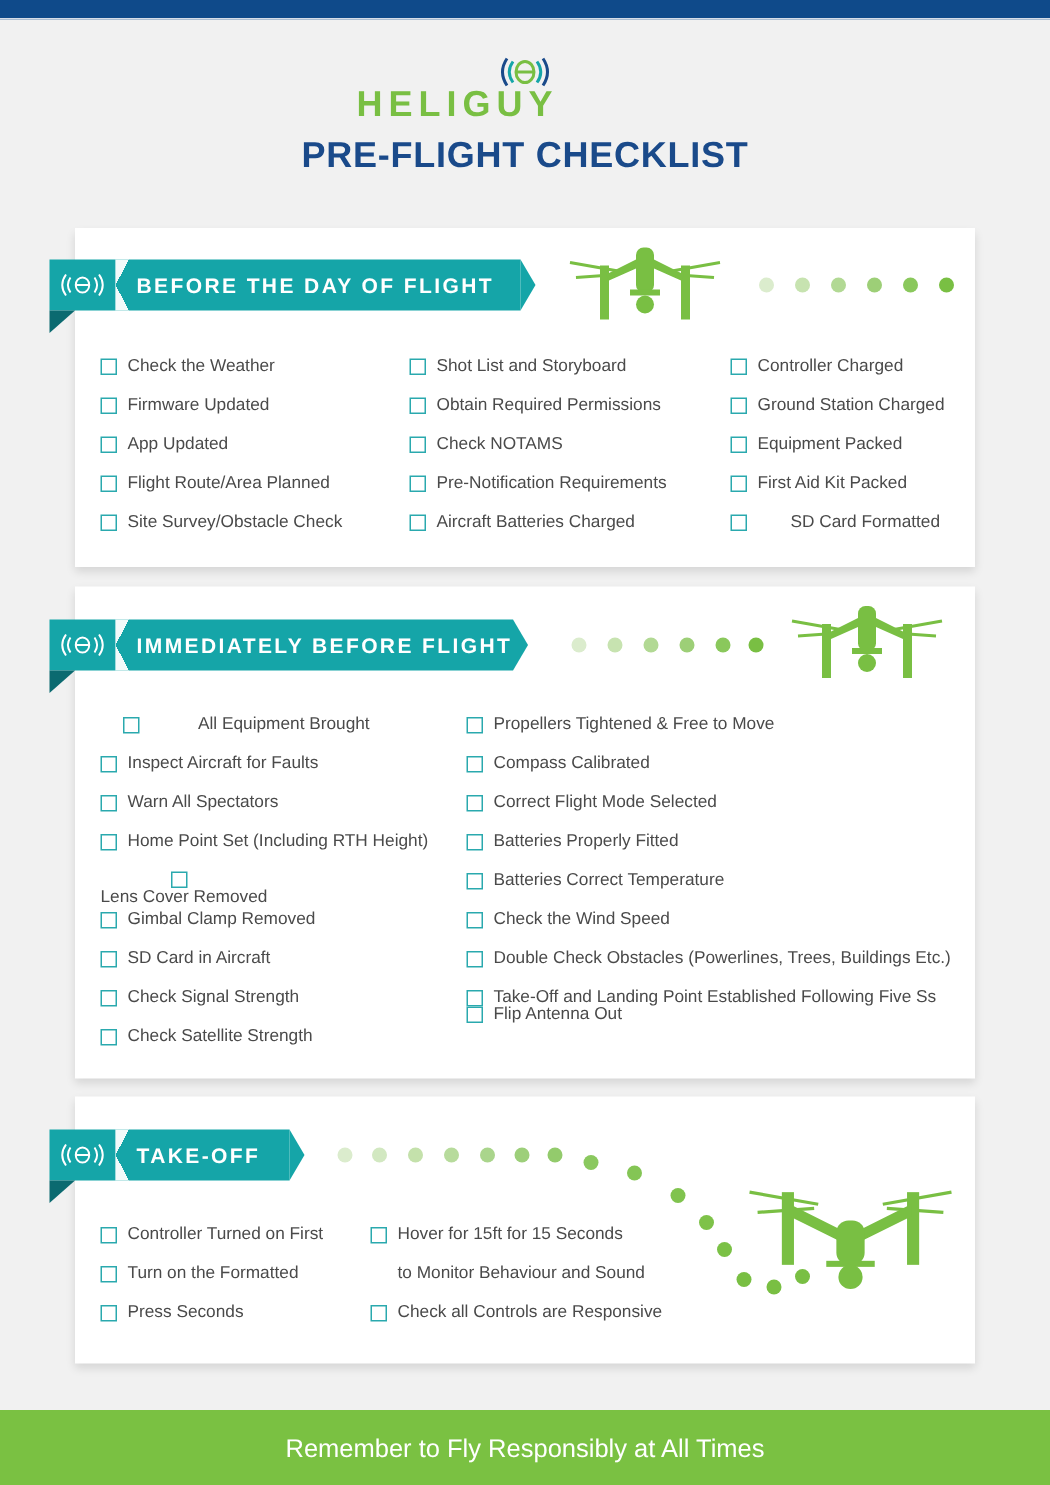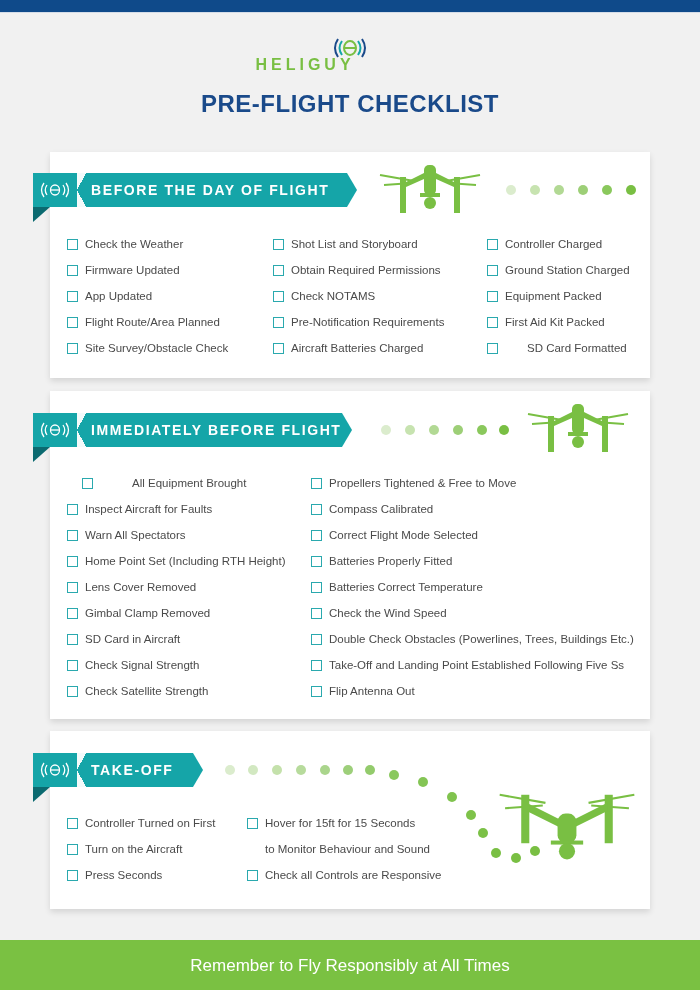--- a/index.html
+++ b/index.html
@@ -1,21 +1,21 @@
 <!DOCTYPE html>
 <html><head>
 <meta charset="utf-8">
 <style>
   * { box-sizing: border-box; margin: 0; padding: 0; }
   html, body { width: 700px; height: 990px; overflow: hidden; }
   body { background: #f1f1f1; font-family: "Liberation Sans", "DejaVu Sans", sans-serif; position: relative; }
   .topbar { position: absolute; left: 0; top: 0; width: 700px; height: 13px; background: #0f4a8a; border-bottom: 1px solid #d5dde8; }
   .logo { position: absolute; left: 0; top: 36px; width: 700px; text-align: center; }
   .logo-icon { display: block; margin: 0 auto; width: 40px; height: 24px; }
-  .brand { position: absolute; top: 56px; left: 0; width: 610px; text-align: center; color: #79bf43; font-size: 16px; font-weight: bold; letter-spacing: 4px; }
+  .brand { position: absolute; top: 56px; left: 0; width: 610px; text-align: center; color: #79bf43; font-size: 24px; font-weight: bold; letter-spacing: 4px; }
   .title { position: absolute; top: 90px; left: 0; width: 700px; text-align: center; color: #1a4a8a; font-size: 24px; font-weight: bold; letter-spacing: 0.5px; }
 
   .card { position: absolute; left: 50px; width: 600px; background: #fff; box-shadow: 0 3px 6px rgba(0,0,0,0.12); }
   .banner { position: absolute; left: 33px; height: 34px; }
   .banner-icon-box { position: absolute; left: 0; top: 0; width: 44px; height: 34px; background: #15a5a8; }
   .banner-icon-box svg { position: absolute; left: 6px; top: 9px; }
   .banner-fold { position: absolute; left: 0; top: 34px; width: 0; height: 0; border-top: 15px solid #0b6a70; border-left: 17px solid transparent; transform: scaleX(-1); }
   .banner-main { position: absolute; left: 44px; top: 0; height: 34px; background: #15a5a8; color: #fff; font-size: 14px; font-weight: bold; letter-spacing: 1.6px; line-height: 34px; padding-left: 14px; }
   .banner-main::before { content: ""; position: absolute; left: 0; top: 0; width: 9px; height: 34px; background: linear-gradient(to bottom right, #fff 0 50%, transparent 50%) top/100% 50% no-repeat, linear-gradient(to top right, #fff 0 50%, transparent 50%) bottom/100% 50% no-repeat; opacity: 0.95; }
   .banner-tip { position: absolute; top: 0; width: 0; height: 0; border-top: 17px solid transparent; border-bottom: 17px solid transparent; border-left: 10px solid #15a5a8; }
@@ -195,21 +195,21 @@
     <span>Inspect Aircraft for Faults</span>
   </div>
 <div class="item" style="left:67px;top:529px;">
     <span class="cb"></span>
     <span>Warn All Spectators</span>
   </div>
 <div class="item" style="left:67px;top:555px;">
     <span class="cb"></span>
     <span>Home Point Set (Including RTH Height)</span>
   </div>
-<div class="item" style="left:67px;top:581px;">
+<div class="item" style="left:67px;top:581px;flex-direction:column;">
     <span class="cb"></span>
     <span>Lens Cover Removed</span>
   </div>
 <div class="item" style="left:67px;top:607px;">
     <span class="cb"></span>
     <span>Gimbal Clamp Removed</span>
   </div>
 <div class="item" style="left:67px;top:633px;">
     <span class="cb"></span>
     <span>SD Card in Aircraft</span>
@@ -248,21 +248,21 @@
     <span>Check the Wind Speed</span>
   </div>
 <div class="item" style="left:311px;top:633px;">
     <span class="cb"></span>
     <span>Double Check Obstacles (Powerlines, Trees, Buildings Etc.)</span>
   </div>
 <div class="item" style="left:311px;top:659px;">
     <span class="cb"></span>
     <span>Take-Off and Landing Point Established Following Five Ss</span>
   </div>
-<div class="item" style="left:311px;top:685px;">
+<div class="item" style="left:311px;top:670px;">
     <span class="cb"></span>
     <span>Flip Antenna Out</span>
   </div>
 
 <div class="card" style="top:731px;height:178px;"></div>
 <div class="banner" style="top:753px;">
   <div class="banner-icon-box">
     <svg width="32" height="16" viewBox="0 0 32 16">
       <path d="M5 1 Q0 8 5 15" stroke="#fff" stroke-width="1.3" fill="none"></path>
       <path d="M8 3 Q4.5 8 8 13" stroke="#fff" stroke-width="1.3" fill="none"></path>
@@ -307,21 +307,21 @@
     <circle cx="52" cy="54" r="6" stroke="none"></circle>
   </g>
 </svg>
 
 <div class="item" style="left:67px;top:817px;">
     <span class="cb"></span>
     <span>Controller Turned on First</span>
   </div>
 <div class="item" style="left:67px;top:843px;">
     <span class="cb"></span>
-    <span>Turn on the Aircraft</span>
+    <span>Turn on the Formatted</span>
   </div>
 <div class="item" style="left:67px;top:869px;">
     <span class="cb"></span>
     <span>Press Seconds</span>
   </div>
 
 <div class="item" style="left:247px;top:817px;">
     <span class="cb"></span>
     <span>Hover for 15ft for 15 Seconds</span>
   </div>

